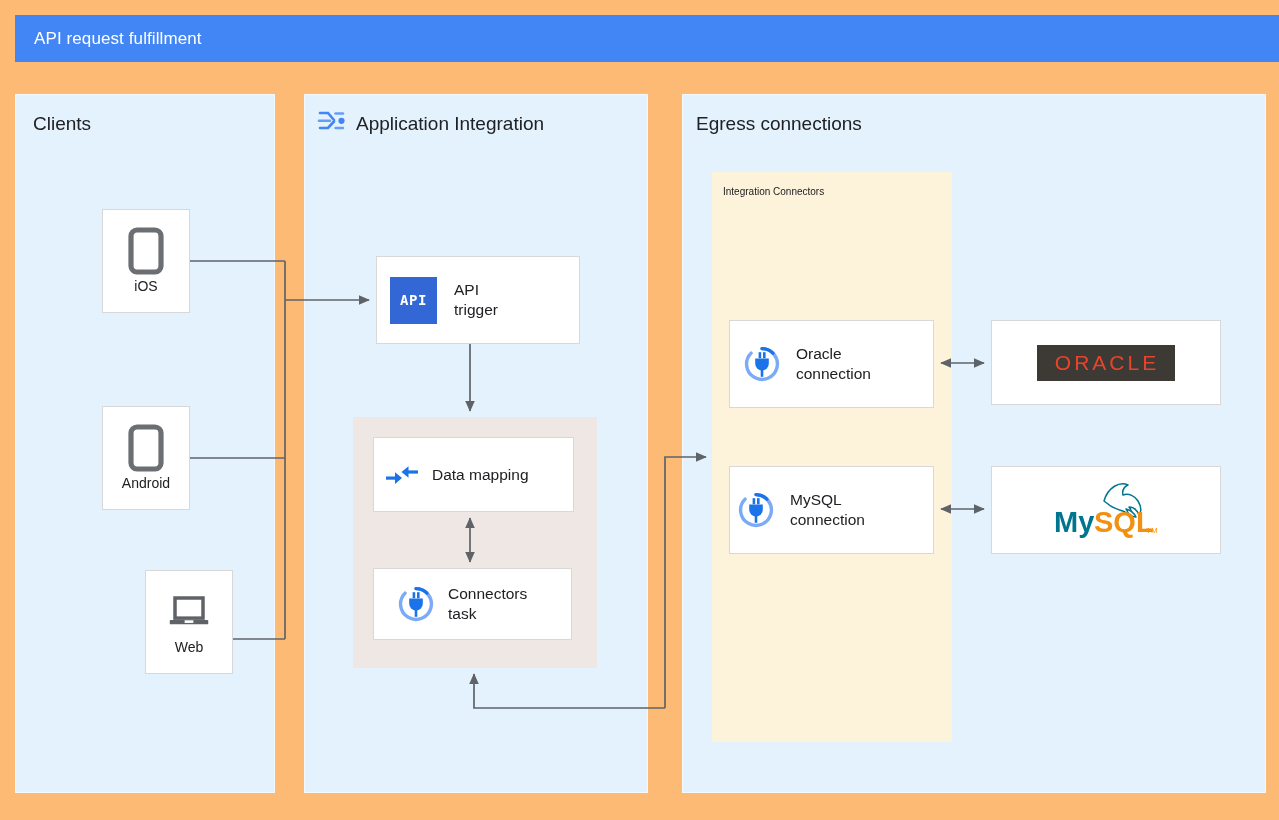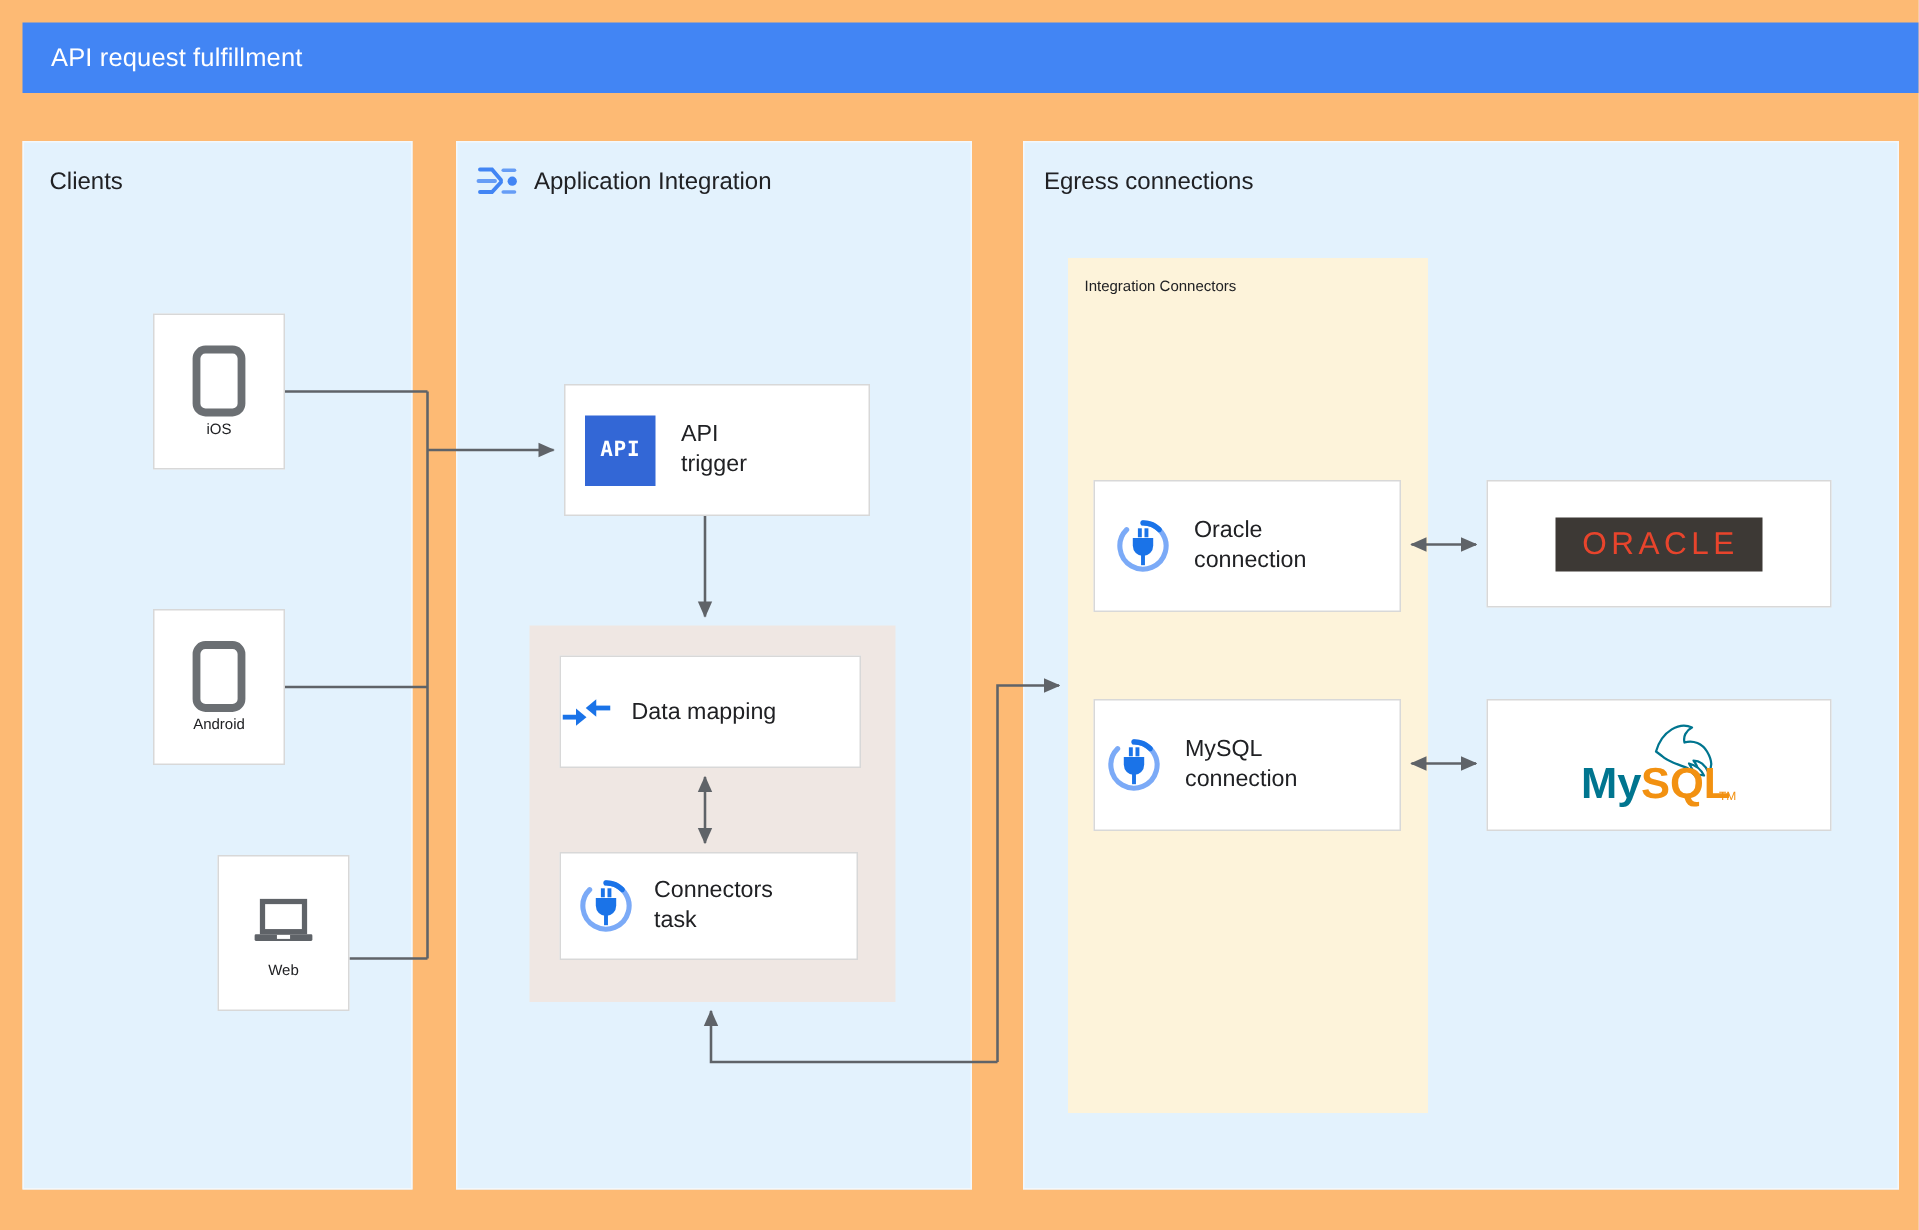--- a/index.html
+++ b/index.html
@@ -36,21 +36,21 @@
     letter-spacing: .1px;
   }
   
   .panel {
     position: absolute;
     background: #e3f2fd;
     border: 1px solid #f3f8fc;
   }
   .panel-label {
     position: absolute;
-    font-size: 16px;
+    font-size: 19px;
     color: #202124;
     white-space: nowrap;
   }
   #panel-clients  { left: 15px;  top: 94px; width: 258px; height: 697px; }
   #panel-appint   { left: 304px; top: 94px; width: 342px; height: 697px; }
   #panel-egress   { left: 682px; top: 94px; width: 582px; height: 697px; }
 
   #label-clients { left: 33px;  top: 113px; }
   #label-appint  { left: 356px; top: 113px; }
   #label-egress  { left: 696px; top: 113px; }
@@ -99,21 +99,21 @@
 
   
   .client-node {
     width: 88px;
     height: 104px;
     flex-direction: column;
     justify-content: center;
     gap: 2px;
   }
   .client-node .node-label {
-    font-size: 10px;
+    font-size: 14px;
     text-align: right;
   }
   #node-ios     { left: 102px; top: 209px; }
   #node-android { left: 102px; top: 406px; }
   #node-web     { left: 102px; top: 570px; margin-left: 43px; }
 
   .device-icon { width: 42px; height: 50px; display:block; }
 
   
   #node-api-trigger {
@@ -128,25 +128,25 @@
     font-size: 14px;
     font-weight: bold;
     display: flex; align-items: center; justify-content: center;
     letter-spacing: .5px;
     flex: none;
   }
 
   
   #node-data-mapping {
     left: 373px; top: 437px; width: 201px; height: 75px;
-    padding-left: 1px; gap: 14px;
+    padding-left: 12px; gap: 14px;
   }
   #node-connectors-task {
     left: 373px; top: 568px; width: 199px; height: 72px;
-    padding-left: 12px; gap: 14px;
+    padding-left: 24px; gap: 14px;
   }
 
   
   #node-oracle-conn {
     left: 729px; top: 320px; width: 205px; height: 88px;
     padding-left: 14px; gap: 16px;
   }
   #node-mysql-conn {
     left: 729px; top: 466px; width: 205px; height: 88px;
     padding-left: 8px; gap: 16px;

